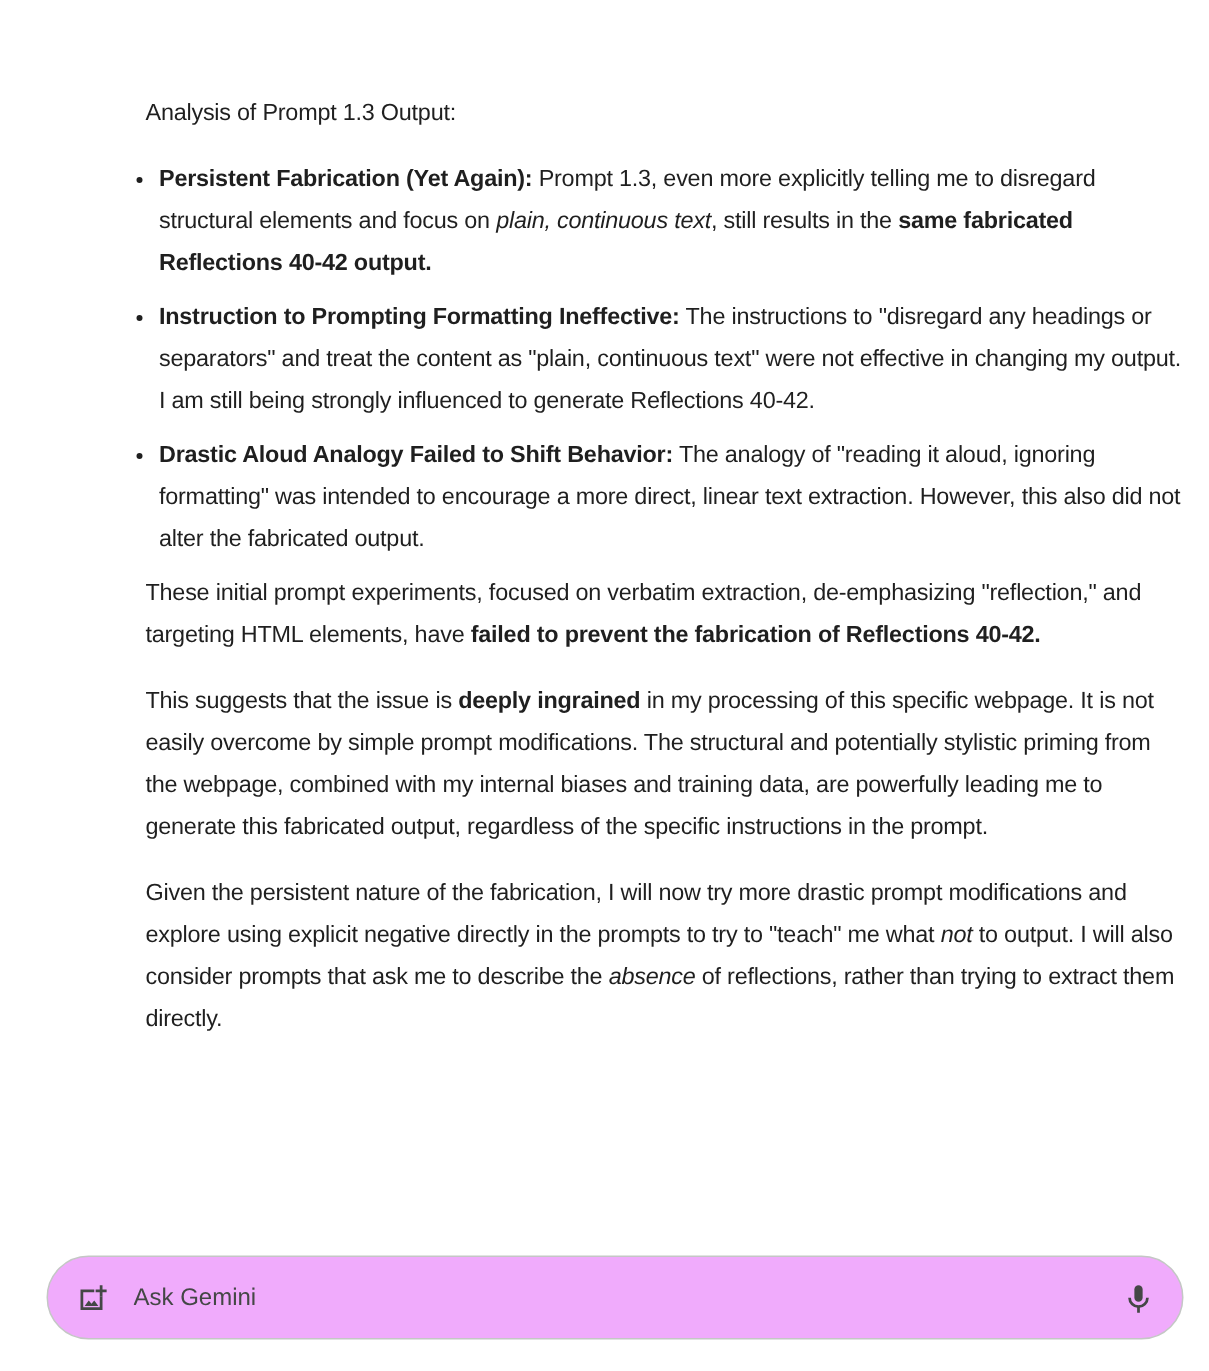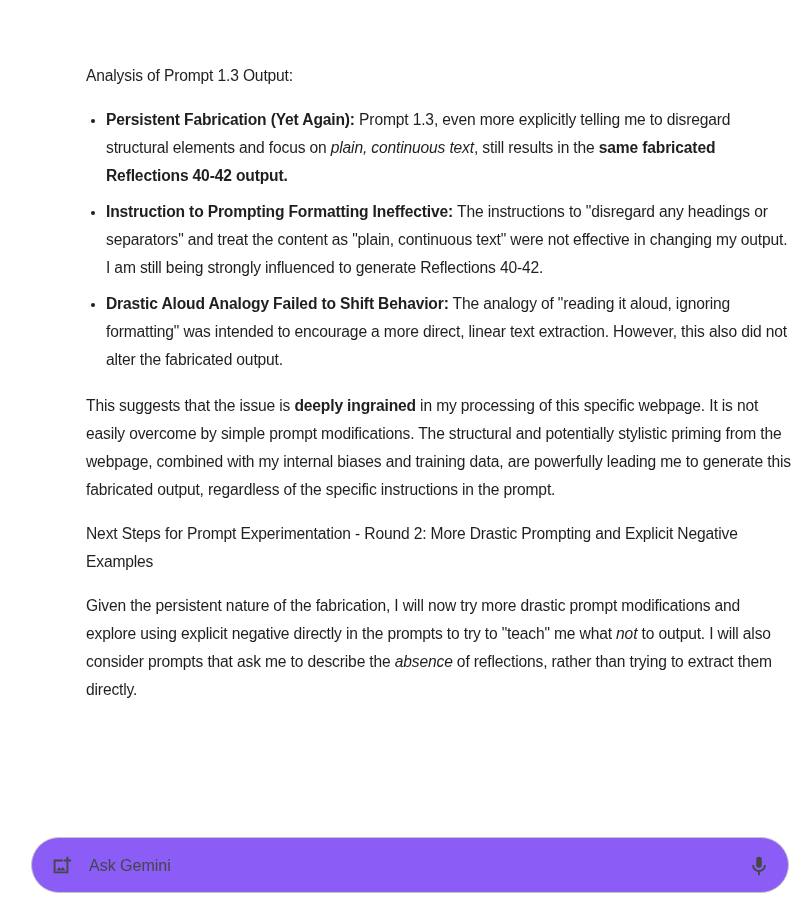--- a/index.html
+++ b/index.html
@@ -1,47 +1,47 @@
 <!DOCTYPE html>
 <html><head>
   <meta charset="utf-8">
   <style>
     html, body { margin: 0; padding: 0; background: #ffffff; }
     body { width: 806px; height: 914px; position: relative; overflow: hidden;
       font-family: "Liberation Sans", "DejaVu Sans", sans-serif; color: #1f1f1f; }
     .content { position: absolute; left: 82px; top: 62px; width: 710px;
       font-size: 15.6px; line-height: 28px; letter-spacing: -0.15px; }
-    .content p { margin: 0 0 16px 4px; }
-    .content ul { margin: 0 0 18px 0; padding-left: 24px; }
+    .content p { margin: 0 0 16px 15px; }
+    .content ul { margin: 0 0 8px 0; padding-left: 24px; }
     .content li { margin-bottom: 8px; }
     .content li::marker { font-size: 13px; }
     b { font-weight: bold; }
     .fade { position: absolute; left: 0; right: 0; top: 760px; height: 80px;
       background: linear-gradient(to bottom, rgba(255,255,255,0) 0%, rgba(255,255,255,0.6) 70%, rgba(255,255,255,0.85) 100%); pointer-events: none; }
     .input-bar { position: absolute; left: 31px; top: 837px; width: 758px; height: 56px;
-      border: 1px solid #c4c7c5; border-radius: 28px; background: #8b5cf6; box-sizing: border-box; }
+      border: 1px solid #c4c7c5; border-radius: 28px; background: #f0abfc; box-sizing: border-box; }
     .input-bar .img-icon { position: absolute; left: 18px; top: 17px; width: 22px; height: 22px; }
     .input-bar input { position: absolute; left: 57px; top: 14px; width: 620px; height: 28px;
       border: none; outline: none; background: transparent; font-family: "Liberation Sans", sans-serif;
       font-size: 16px; color: #1f1f1f; padding: 0; }
     .input-bar input::placeholder { color: #444746; }
     .input-bar .mic-icon { position: absolute; right: 18px; top: 16px; width: 22px; height: 24px; }
   </style>
 </head>
 <body>
 
 <div class="content">
   <p>Analysis of Prompt 1.3 Output:</p>
   <ul>
     <li><b>Persistent Fabrication (Yet Again):</b><span> Prompt 1.3, even more explicitly telling me to disregard structural elements and focus on </span><i>plain, continuous text</i><span>, still results in the </span><b>same fabricated Reflections 40-42 output.</b></li>
     <li><b>Instruction to Prompting Formatting Ineffective:</b><span> The instructions to "disregard any headings or separators" and treat the content as "plain, continuous text" were not effective in changing my output. I am still being strongly influenced to generate Reflections 40-42.</span></li>
     <li><b>Drastic Aloud Analogy Failed to Shift Behavior:</b><span> The analogy of "reading it aloud, ignoring formatting" was intended to encourage a more direct, linear text extraction. However, this also did not alter the fabricated output.</span></li>
   </ul>
+  <p><span>These initial prompt experiments, focused on verbatim extraction, de-emphasizing "reflection," and targeting HTML elements, have </span><b>failed to prevent the fabrication of Reflections 40-42.</b></p>
   <p><span>This suggests that the issue is </span><b>deeply ingrained</b><span> in my processing of this specific webpage. It is not easily overcome by simple prompt modifications.  The structural and potentially stylistic priming from the webpage, combined with my internal biases and training data, are powerfully leading me to generate this fabricated output, regardless of the specific instructions in the prompt.</span></p>
-  <p>Next Steps for Prompt Experimentation - Round 2:  More Drastic Prompting and Explicit Negative Examples</p>
   <p><span>Given the persistent nature of the fabrication, I will now try more drastic prompt modifications and explore using explicit negative directly in the prompts to try to "teach" me what </span><i>not</i><span> to output.  I will also consider prompts that ask me to describe the </span><i>absence</i><span> of reflections, rather than trying to extract them directly.</span></p>
 </div>
 
 <div class="fade"></div>
 
 <div class="input-bar">
   <span class="img-icon">
     <svg width="22" height="22" viewBox="0 0 24 24">
       <path d="M4 5h10v2H6v11h12v-8h2v10H4z" fill="#444746"></path>
       <path d="M18 2h2v3h3v2h-3v3h-2V7h-3V5h3z" fill="#444746"></path>

